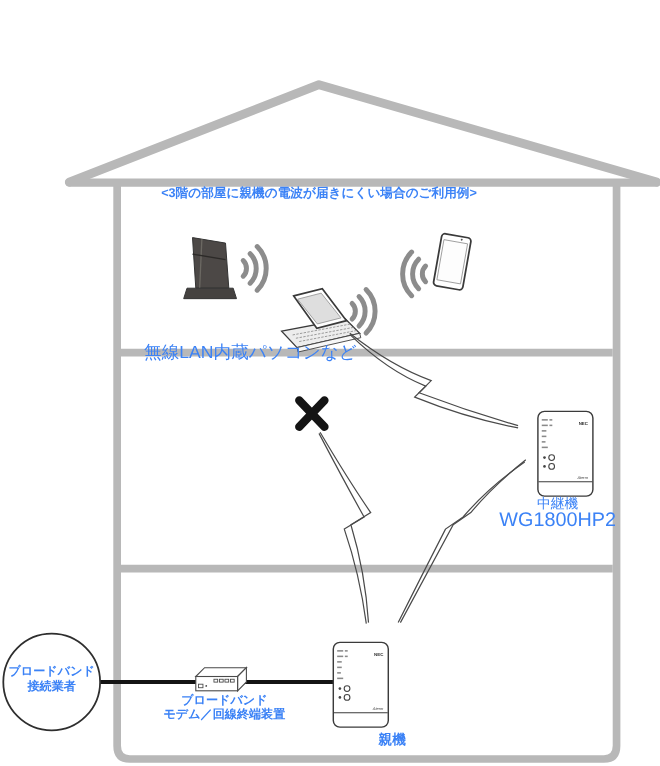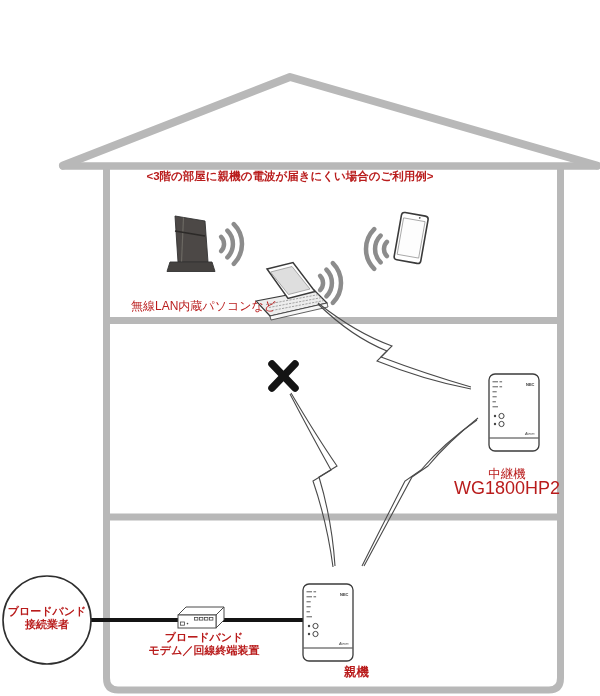--- a/index.html
+++ b/index.html
@@ -1,25 +1,25 @@
 <!DOCTYPE html>
 <html><head>
 <meta charset="utf-8">
 <style>
   html,body{margin:0;padding:0;background:#ffffff;}
   #stage{
     position:relative;width:600px;height:696px;background:#ffffff;overflow:hidden;
-    font-family:"Liberation Sans","DejaVu Sans",sans-serif;color:#b91c1c;
+    font-family:"Liberation Sans","DejaVu Sans",sans-serif;color:#3b82f6;
   }
   #art{position:absolute;left:0;top:0;}
   .lbl{position:absolute;line-height:1.12;white-space:nowrap;}
   .center{text-align:center;white-space:normal;}
   .title{left:100px;top:170px;width:380px;text-align:center;font-size:11.5px;font-weight:700;letter-spacing:0;}
-  .pc-label{left:131px;top:300px;font-size:12px;font-weight:500;}
-  .repeater-label{left:445px;top:452px;width:124px;font-size:12.5px;font-weight:500;line-height:13.5px;margin-top:16px;}
+  .pc-label{left:131px;top:312px;font-size:16px;font-weight:500;}
+  .repeater-label{left:445px;top:452px;width:124px;font-size:12.5px;font-weight:500;line-height:13.5px;}
   .repeater-label .model{font-size:18px;}
   .parent-label{left:289px;top:665px;width:80px;text-align:right;font-size:12.5px;font-weight:700;}
   .provider-label{left:2px;top:605px;width:90px;font-size:11px;font-weight:700;line-height:13px;}
   .modem-label{left:140px;top:631px;width:128px;font-size:11px;font-weight:600;line-height:12.5px;}
 </style>
 </head>
 <body>
 
 <div id="stage">
 

